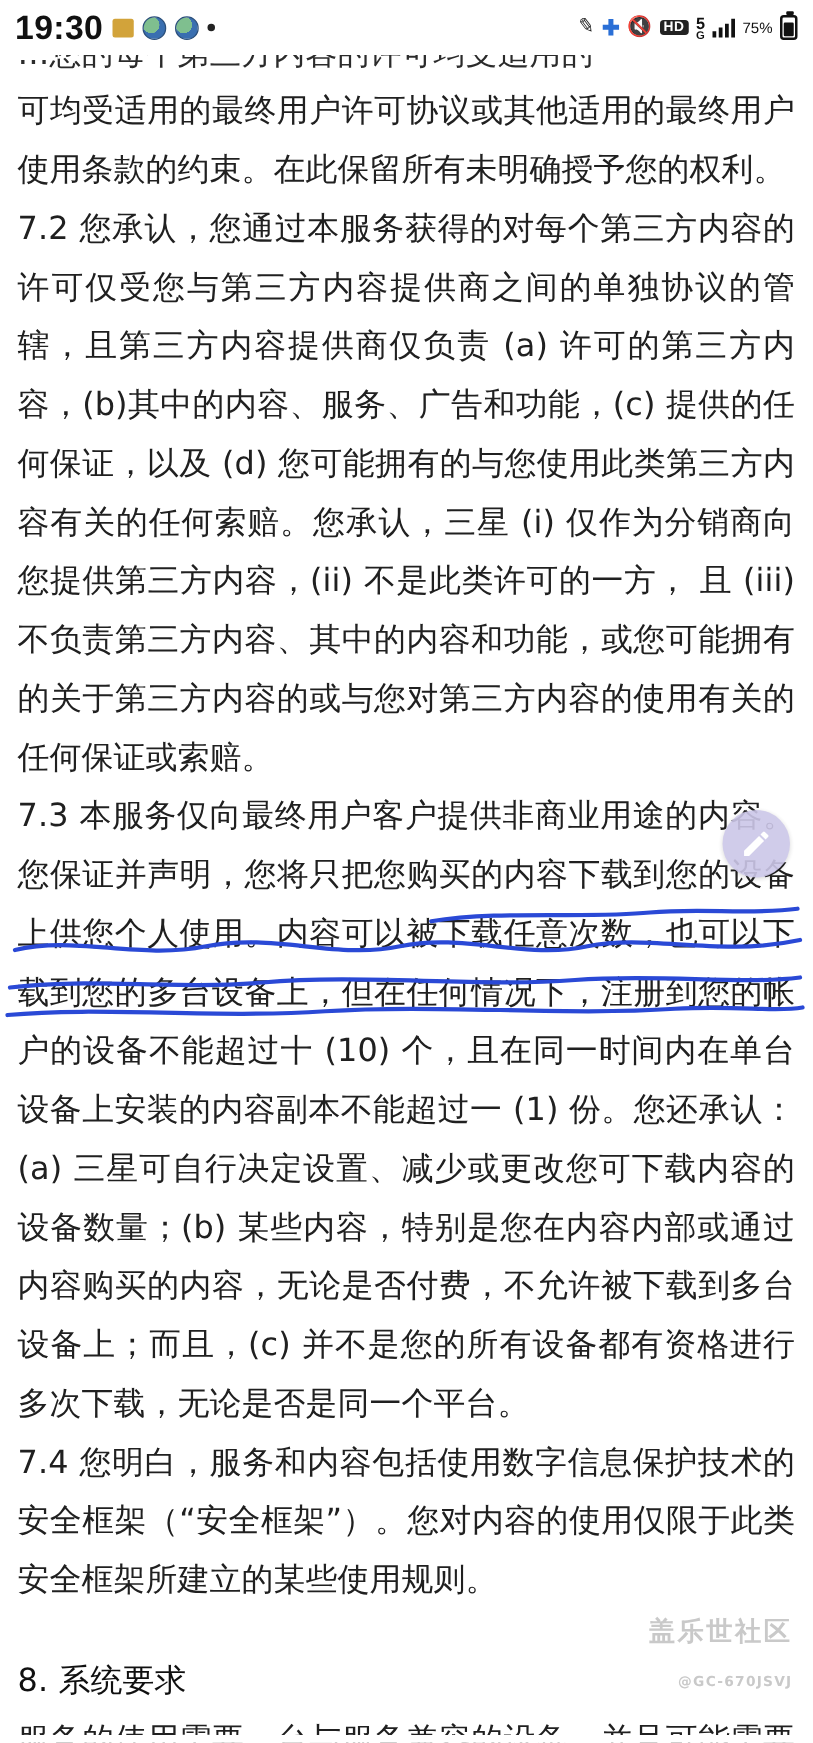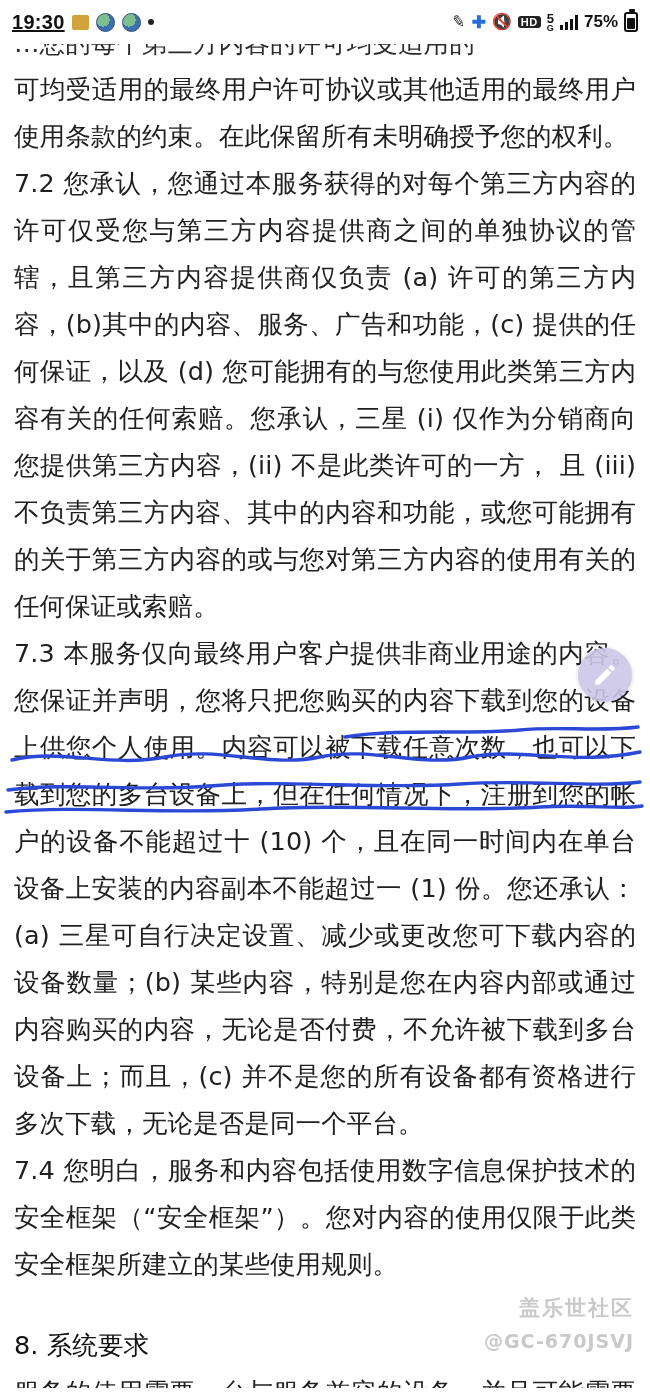--- a/index.html
+++ b/index.html
@@ -28,25 +28,24 @@
     padding: 0 12px;
     font-size: 19px;
     color: #111111;
   }
   .status-left {
     display: flex;
     align-items: center;
     gap: 7px;
   }
   .status-clock {
-    font-size: 20px;
+    font-size: 27px;
     font-weight: 600;
     letter-spacing: 0.3px;
     color: #111;
-    text-decoration: underline;
   }
   .status-right {
     margin-left: auto;
     display: flex;
     align-items: center;
     gap: 6px;
   }
   .sicon { display: inline-block; line-height: 1; }
   .icon-box {
     width: 17px; height: 15px;
@@ -93,21 +92,21 @@
     display: inline-flex;
     align-items: flex-end;
     gap: 2px;
     height: 16px;
   }
   .bars i { width: 3px; background: #111; display: block; }
   .bars i:nth-child(1) { height: 5px; }
   .bars i:nth-child(2) { height: 8px; }
   .bars i:nth-child(3) { height: 11px; }
   .bars i:nth-child(4) { height: 15px; }
-  .batt-text { font-size: 17px; font-weight: 700; color: #111; }
+  .batt-text { font-size: 12px; font-weight: 400; color: #111; }
   .batt {
     position: relative;
     width: 14px; height: 20px;
     border: 2px solid #111;
     border-radius: 3px;
     display: inline-block;
   }
   .batt::before {
     content: "";
     position: absolute;
@@ -182,21 +181,21 @@
     position: absolute;
     right: 16px;
     bottom: 42px;
     text-align: right;
     color: #c9c9c9;
     font-family: "DejaVu Sans", sans-serif;
     pointer-events: none;
     font-weight: bold;
   }
   .watermark .w1 { font-size: 21px; letter-spacing: 2px; }
-  .watermark .w2 { font-size: 19px; letter-spacing: 1px; margin-top: 8px; }
+  .watermark .w2 { font-size: 11px; letter-spacing: 1px; margin-top: 20px; }
 
   
   .bottom-clip {
     position: absolute;
     left: 0; right: 0; bottom: 0;
     height: 6px;
     background: #ffffff;
   }
 </style>
 </head>

